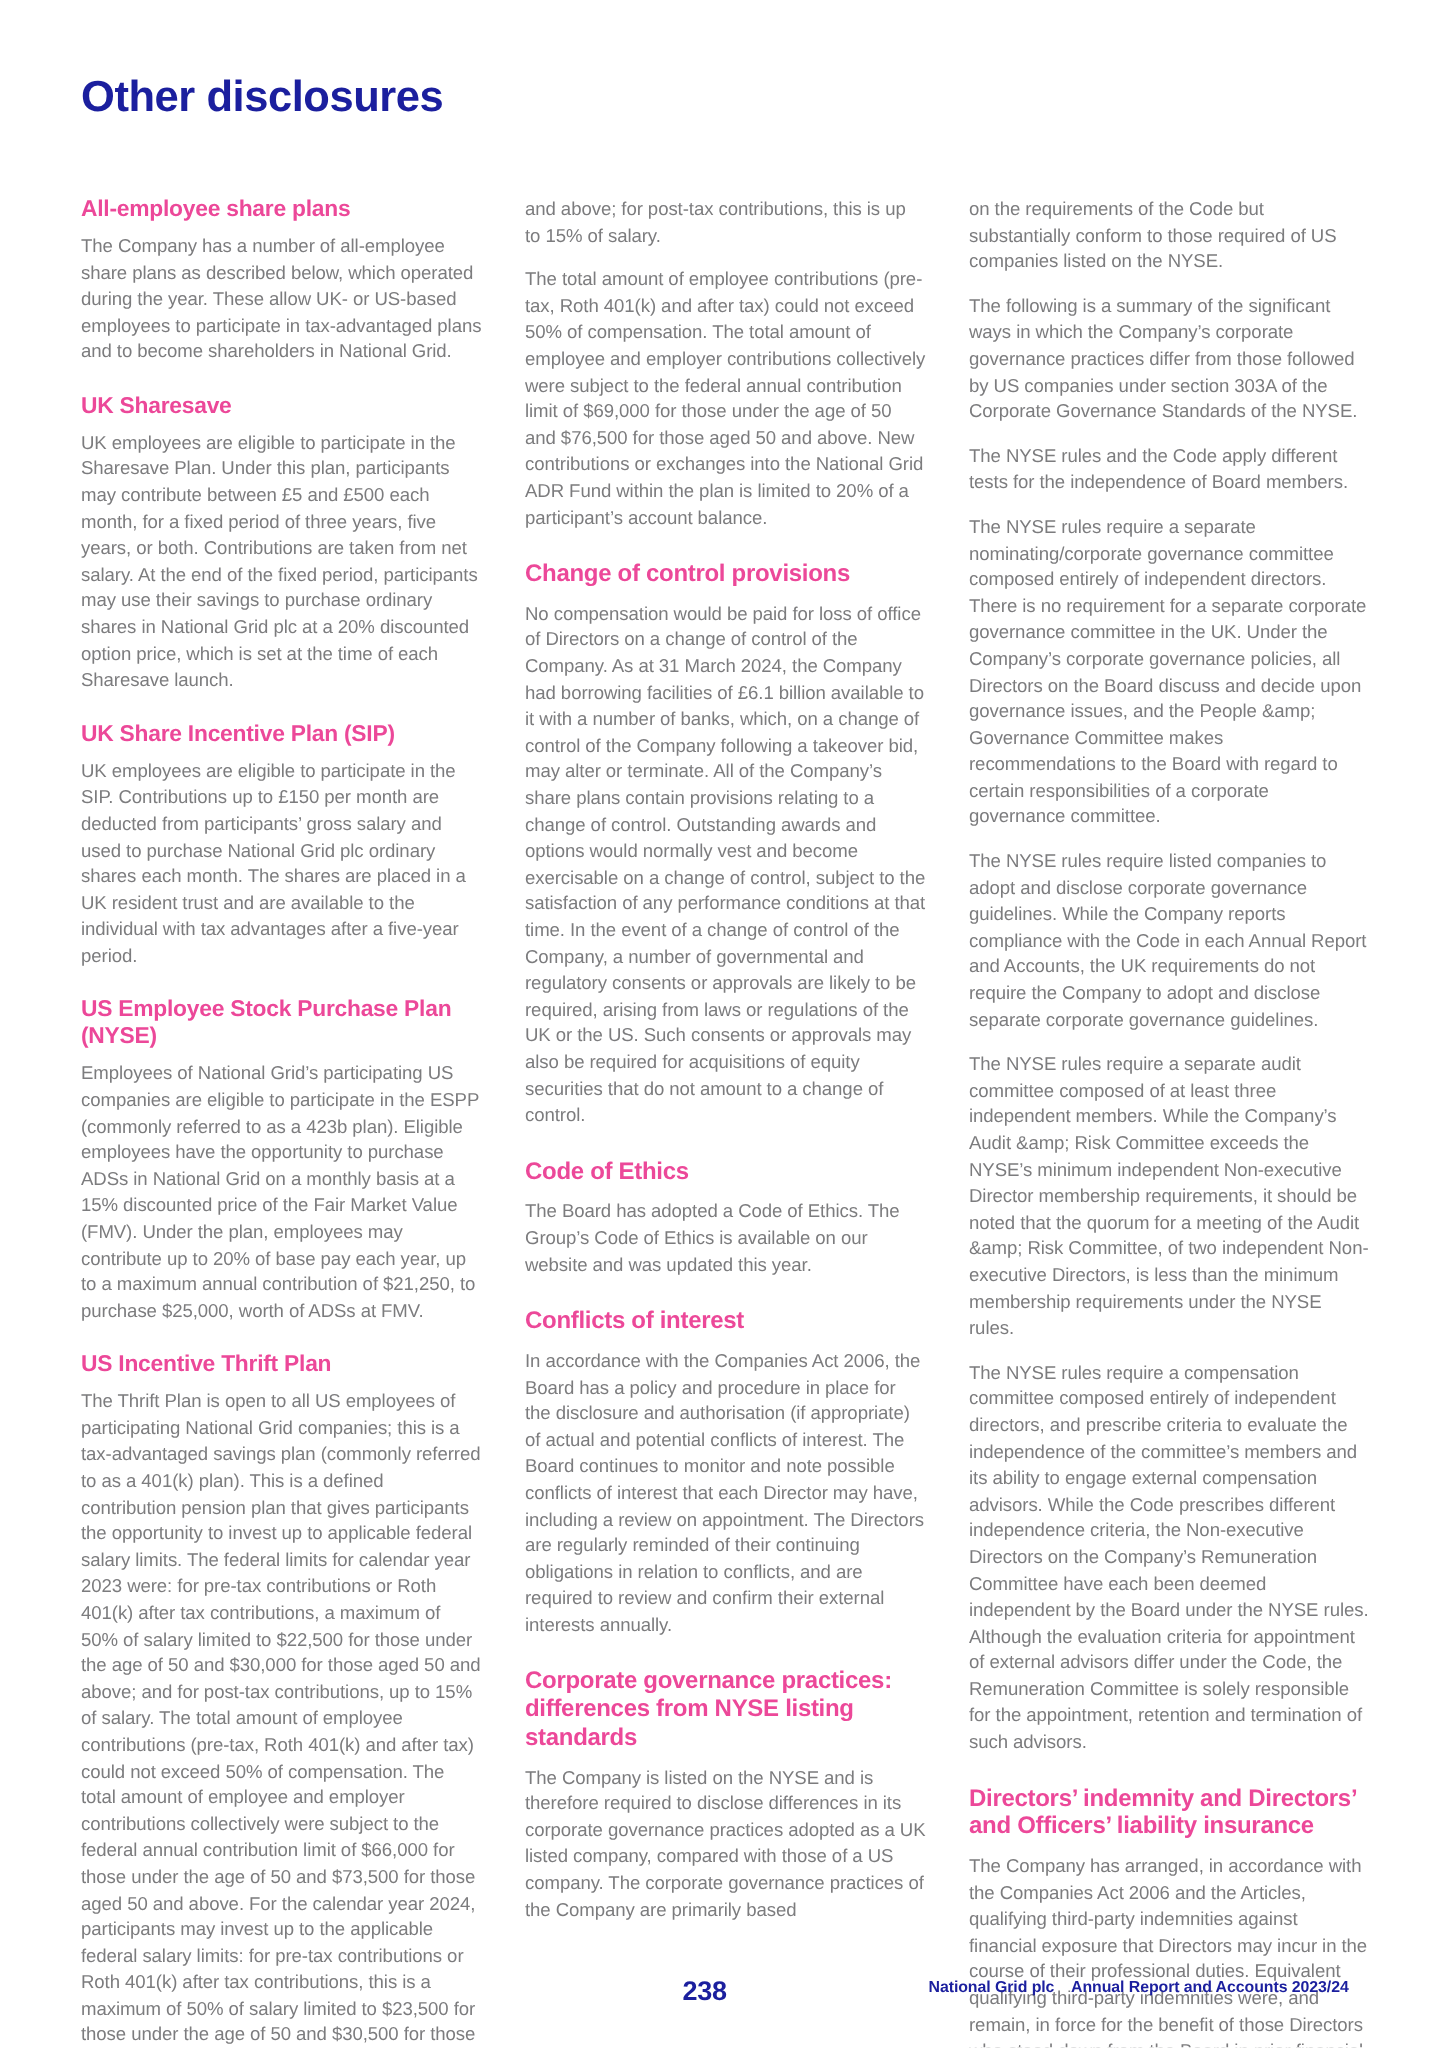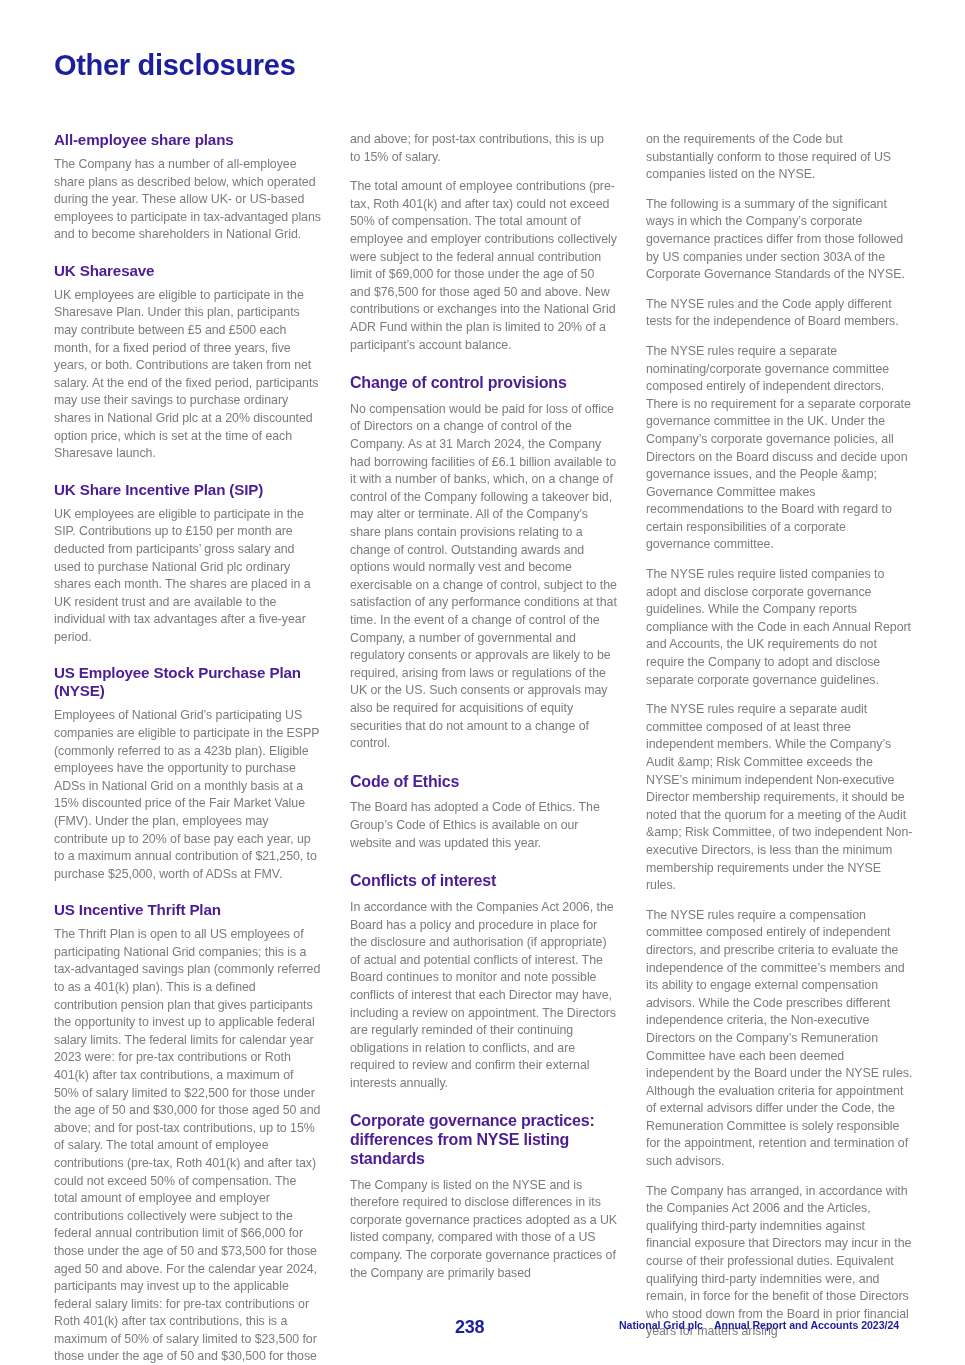--- a/index.html
+++ b/index.html
@@ -44,21 +44,21 @@
 
   .col {
     width: 267px;
     flex: 0 0 267px;
   }
 
   
   h2.sec-head {
     font-size: 15.2px;
     font-weight: bold;
-    color: #4c1d95;
+    color: #ec4899;
     line-height: 1.18;
     letter-spacing: -0.15px;
     margin: 0 0 7px 0;
   }
 
   h2.sec-head.big {
     font-size: 16px;
     line-height: 1.17;
     letter-spacing: -0.2px;
     margin: 0 0 8px 0;
@@ -155,20 +155,21 @@
         <p class="body">The Company is listed on the NYSE and is therefore required to disclose differences in its corporate governance practices adopted as a UK listed company, compared with those of a US company. The corporate governance practices of the Company are primarily based</p>
       </div>
     <div class="col">
         <p class="body">on the requirements of the Code but substantially conform to those required of US companies listed on the NYSE.</p>
         <p class="body">The following is a summary of the significant ways in which the Company’s corporate governance practices differ from those followed by US companies under section 303A of the Corporate Governance Standards of the NYSE.</p>
         <p class="body">The NYSE rules and the Code apply different tests for the independence of Board members.</p>
         <p class="body">The NYSE rules require a separate nominating/corporate governance committee composed entirely of independent directors. There is no requirement for a separate corporate governance committee in the UK. Under the Company’s corporate governance policies, all Directors on the Board discuss and decide upon governance issues, and the People &amp;amp; Governance Committee makes recommendations to the Board with regard to certain responsibilities of a corporate governance committee.</p>
         <p class="body">The NYSE rules require listed companies to adopt and disclose corporate governance guidelines. While the Company reports compliance with the Code in each Annual Report and Accounts, the UK requirements do not require the Company to adopt and disclose separate corporate governance guidelines.</p>
         <p class="body">The NYSE rules require a separate audit committee composed of at least three independent members. While the Company’s Audit &amp;amp; Risk Committee exceeds the NYSE’s minimum independent Non-executive Director membership requirements, it should be noted that the quorum for a meeting of the Audit &amp;amp; Risk Committee, of two independent Non-executive Directors, is less than the minimum membership requirements under the NYSE rules.</p>
         <p class="body">The NYSE rules require a compensation committee composed entirely of independent directors, and prescribe criteria to evaluate the independence of the committee’s members and its ability to engage external compensation advisors. While the Code prescribes different independence criteria, the Non-executive Directors on the Company’s Remuneration Committee have each been deemed independent by the Board under the NYSE rules. Although the evaluation criteria for appointment of external advisors differ under the Code, the Remuneration Committee is solely responsible for the appointment, retention and termination of such advisors.</p>
+        <h2 class="sec-head big spaced">Directors’ indemnity and Directors’ and Officers’ liability insurance</h2>
         <p class="body">The Company has arranged, in accordance with the Companies Act 2006 and the Articles, qualifying third-party indemnities against financial exposure that Directors may incur in the course of their professional duties. Equivalent qualifying third-party indemnities were, and remain, in force for the benefit of those Directors who stood down from the Board in prior financial years for matters arising</p>
       </div>
   </div>
 
   <div class="footer">
     <span class="footer-pagenum">238</span>
     <span class="footer-brand">National Grid plc</span>
     <span class="footer-report">Annual Report and Accounts 2023/24</span>
   </div>
 

